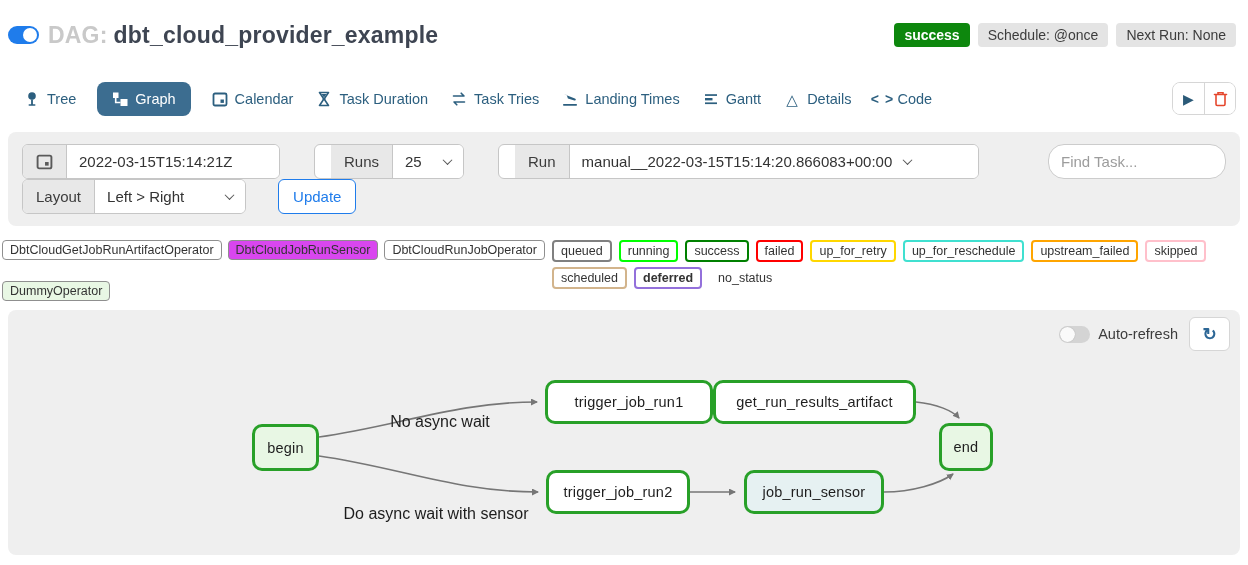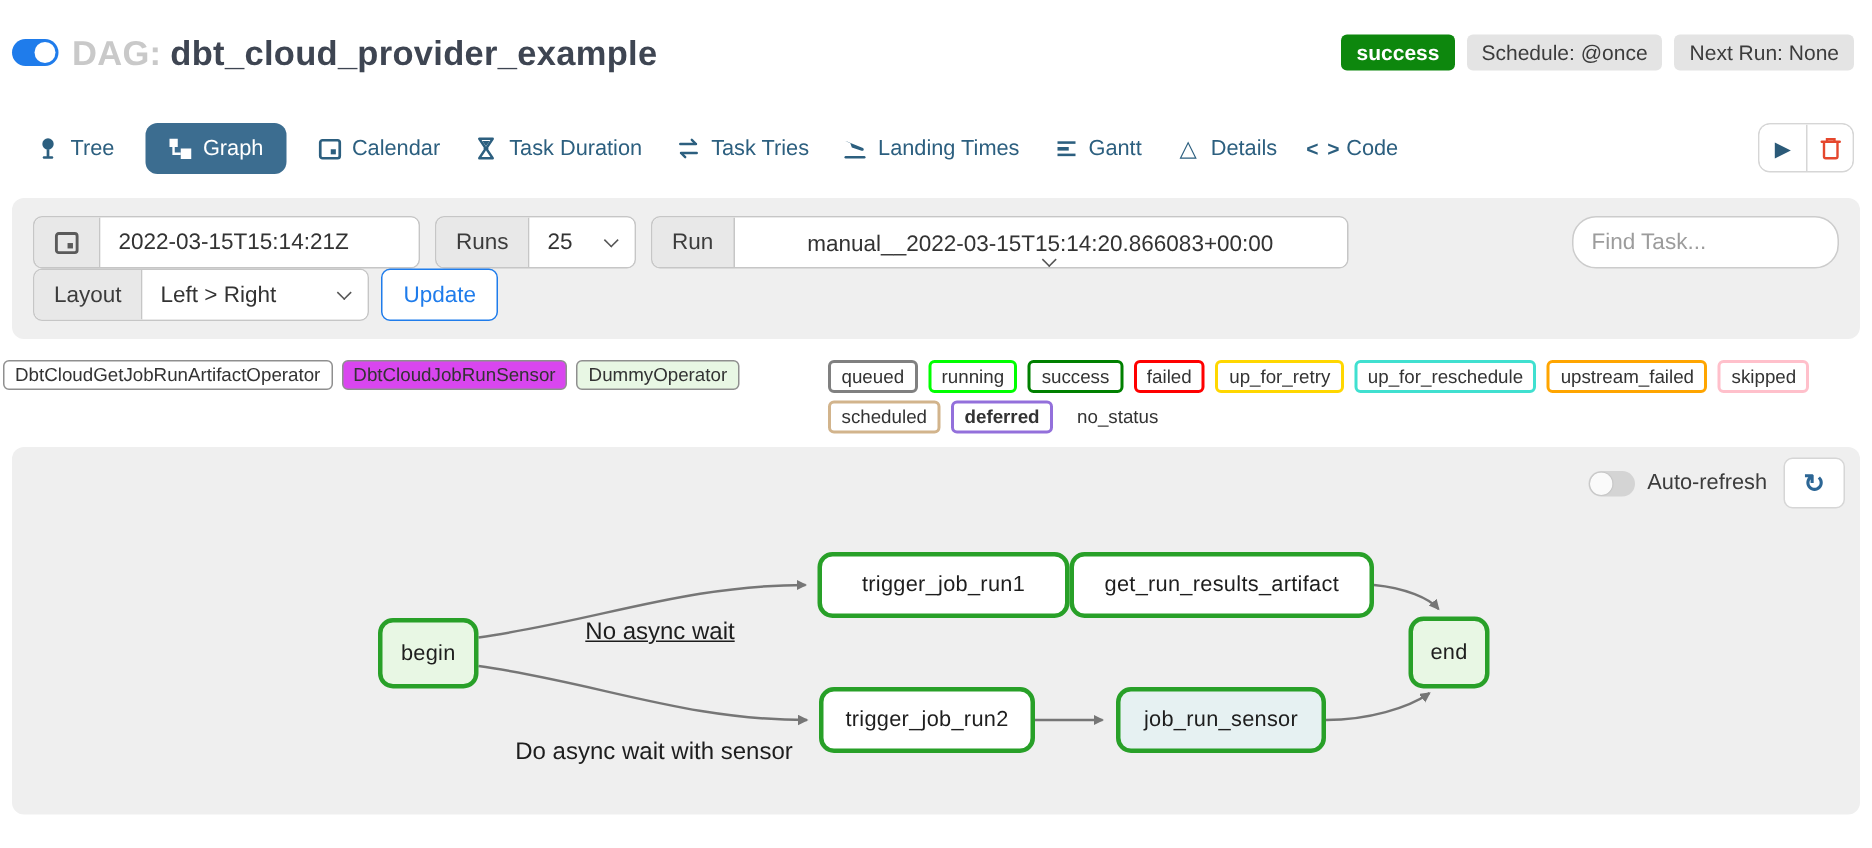--- a/index.html
+++ b/index.html
@@ -30,30 +30,30 @@
   .tab.active { background:#3c6d90; color:#fff; padding:9px 15px; }
   .tab .glyph { font-size:15px; line-height:1; }
   .tab .glyph-code { font-size:14px; font-weight:bold; letter-spacing:1px; }
   .action-group { margin-left:auto; display:flex; border:1px solid #d6d6d6; border-radius:8px; overflow:hidden; background:#fff; }
   .action-btn { width:31px; height:31px; display:flex; align-items:center; justify-content:center; background:#fff; border:none; cursor:pointer; }
   .action-btn + .action-btn { border-left:1px solid #d6d6d6; }
   .play-glyph { color:#2b5a78; font-size:14px; line-height:1; }
 
   
   .filter-panel { margin:16px 8px 0 8px; background:#efefef; border-radius:8px; padding:12px 14px 12px 14px; }
-  .filter-row { display:flex; align-items:flex-start; }
+  .filter-row { display:flex; align-items:flex-start;gap:24px; }
   .filter-row + .filter-row { margin-top:0px; }
   .igroup { display:flex; align-items:stretch; height:35px; border-radius:6px; overflow:hidden; border:1px solid #c6c6c6; background:#fff; }
-  .igroup + .igroup { margin-left:10px; }
+  .igroup + .igroup { margin-left:10px;padding-left:16px; }
   .iglabel { background:#e8e8e8; display:flex; align-items:center; justify-content:center; padding:0 13px; font-size:15px; color:#3c3c3c; border-right:1px solid #c6c6c6; white-space:nowrap; }
   .ifield { display:flex; align-items:center; padding:0 12px; font-size:15px; color:#333; background:#fff; white-space:nowrap; }
   .chev { width:7px; height:7px; border-right:1.7px solid #555; border-bottom:1.7px solid #555; transform:rotate(45deg) translate(-1px,-1px); margin-left:12px; flex:0 0 auto; }
   .date-field { width:212px; }
   .runs-field { width:70px; justify-content:space-between; }
-  .run-field { min-width:408px; justify-content:flex-end;flex-direction:column; }
+  .run-field { min-width:408px; justify-content:flex-start; }
   .find-input { margin-left:auto; width:178px; height:35px; border:1px solid #cccccc; border-radius:16px; background:#fff; padding:0 12px; font-size:15px; color:#333; font-family:"Liberation Sans",sans-serif; }
   .find-input::placeholder { color:#9c9c9c; }
   .layout-field { width:150px; justify-content:space-between; }
   .update-btn { margin-left:8px; height:35px; padding:0 14px; background:#fff; border:1.5px solid #1f7ceb; color:#1f7ceb; font-size:15px; border-radius:6px; cursor:pointer; font-family:"Liberation Sans",sans-serif; }
   .cal-ic { display:flex; align-items:center; justify-content:center; }
 
   
   .legend-row { display:flex; align-items:flex-start; margin:14px 8px 0 2px; }
   .op-legend { width:546px; display:flex; flex-wrap:wrap; gap:21px 6px; }
   .state-legend { flex:1; display:flex; flex-wrap:wrap; gap:5px 7px; align-items:center; margin-left:4px; }
@@ -71,21 +71,21 @@
   .refresh-btn { margin-left:11px; width:41px; height:34px; background:#fff; border:1px solid #d6d6d6; border-radius:6px; display:flex; align-items:center; justify-content:center; cursor:pointer; color:#2c6695; font-size:17px; font-weight:bold; }
   .edges-svg { position:absolute; left:0; top:0; width:1232px; height:245px; }
   .dag-node { position:absolute; border:3px solid #28a028; border-radius:10px; display:flex; align-items:center; justify-content:center; font-size:14.5px; color:#1e1e1e; background:#fff; cursor:pointer; letter-spacing:.2px; }
   .node-begin { left:244px; top:114px; width:67px; height:47px; }
   .node-t1   { left:537px; top:70px;  width:168px; height:44px; }
   .node-gra  { left:705px; top:70px;  width:203px; height:44px; }
   .node-end  { left:931px; top:113px; width:54px;  height:48px; }
   .node-t2   { left:538px; top:160px; width:144px; height:44px; }
   .node-jrs  { left:736px; top:160px; width:140px; height:44px; }
   .edge-label { position:absolute; transform:translate(-50%,-50%); font-size:16px; color:#1d1d1d; white-space:nowrap; }
-  .edge-label-1 { left:432px; top:124px;text-decoration:underline; }
+  .edge-label-1 { left:432px; top:112px; }
   .edge-label-2 { left:428px; top:204px; }
 </style>
 </head>
 <body>
 
 <div class="page">
 
   <div class="header-row">
     <span class="toggle-on">
         <span class="knob"></span>
@@ -228,20 +228,21 @@
           </span>
       </div>
       <button class="update-btn">Update</button>
     </div>
   </div>
 
   <div class="legend-row">
     <div class="op-legend">
       <span class="pill op" style="background: rgb(255, 255, 255);">DbtCloudGetJobRunArtifactOperator</span>
       <span class="pill op" style="background: #d946ef;">DbtCloudJobRunSensor</span>
+      <span class="pill op" style="background: rgb(255, 255, 255);">DbtCloudRunJobOperator</span>
       <span class="pill op" style="background: rgb(232, 247, 228);">DummyOperator</span>
     </div>
     <div class="state-legend">
       <span class="pill state" style="border-color: rgb(128, 128, 128);">queued</span>
       <span class="pill state" style="border-color: rgb(0, 255, 0);">running</span>
       <span class="pill state" style="border-color: rgb(0, 128, 0);">success</span>
       <span class="pill state" style="border-color: rgb(255, 0, 0);">failed</span>
       <span class="pill state" style="border-color: rgb(255, 215, 0);">up_for_retry</span>
       <span class="pill state" style="border-color: rgb(64, 224, 208);">up_for_reschedule</span>
       <span class="pill state" style="border-color: rgb(255, 165, 0);">upstream_failed</span>

